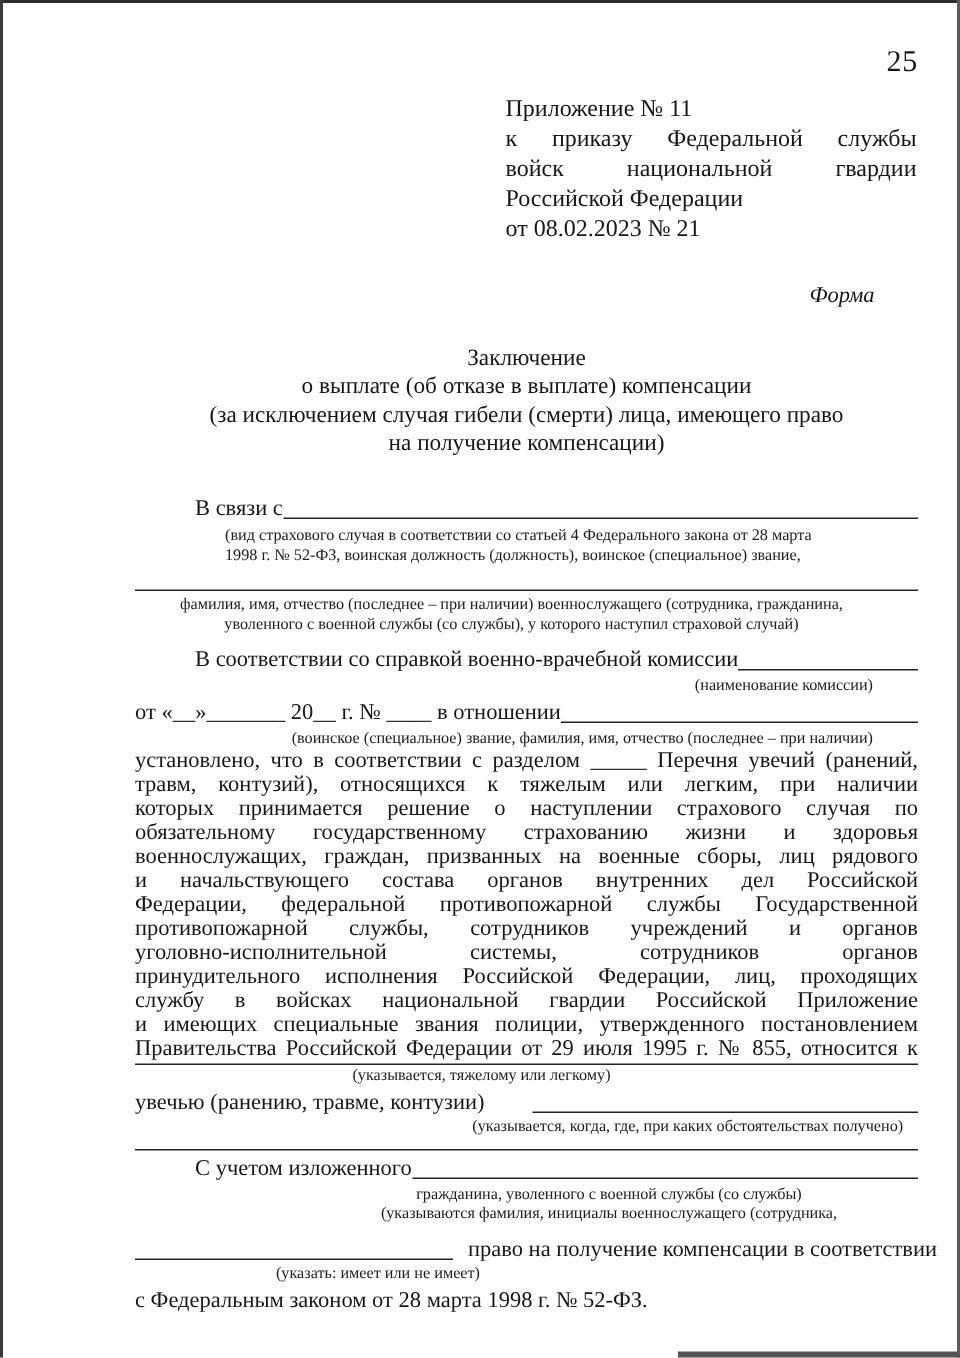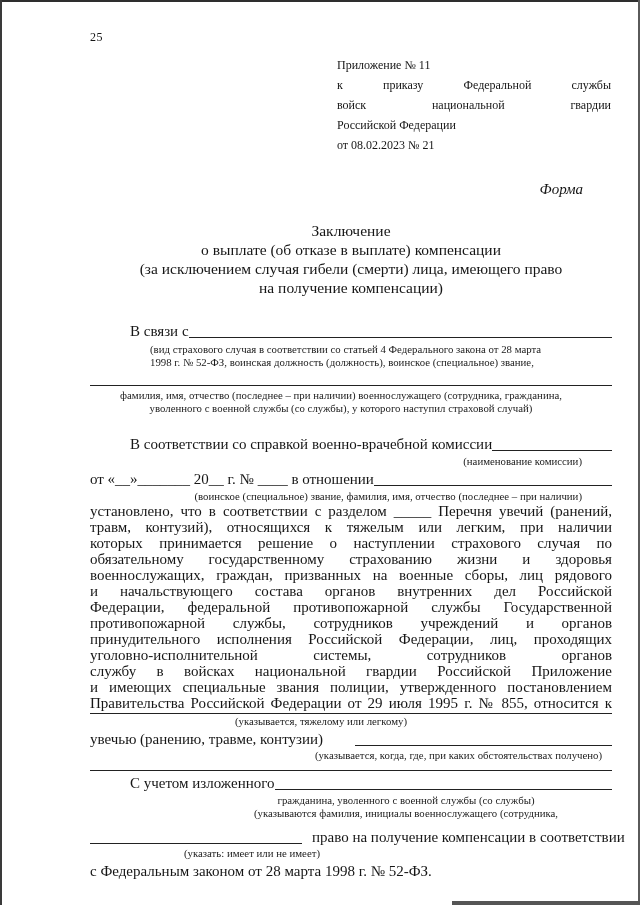--- a/index.html
+++ b/index.html
@@ -6,41 +6,41 @@
   body {
     width:640px; height:905px;
     background:#ffffff;
     font-family:"Liberation Serif", serif;
     color:#161616;
     position:relative;
     overflow:hidden;
   }
   .content { position:absolute; left:90px; top:0; width:522px; }
 
-  .page-num { padding-top:30px; text-align:left; font-size:12px; letter-spacing:.5px; }
+  .page-num { padding-top:30px; text-align:right; font-size:20px; letter-spacing:.5px; }
 
-  .appendix { margin-top:10px; margin-left:247px; width:274px; font-size:12px; line-height:20px; }
+  .appendix { margin-top:10px; margin-left:247px; width:274px; font-size:16px; line-height:20px; }
   .appendix .jl { text-align:justify; text-align-last:justify; }
 
   .forma { margin-top:26px; font-size:15px; font-style:italic; text-align:right; padding-right:29px; }
 
   .title { margin-top:23px; text-align:center; font-size:15.5px; line-height:19px; }
 
   .row { font-size:15px; line-height:19px; }
   .brow { display:flex; }
   .brow .lead { white-space:nowrap; }
   .brow .fill { flex:1 1 auto; border-bottom:1px solid #222; margin-bottom:3px; }
   .indent { padding-left:40px; }
 
   .cap { font-size:10.8px; line-height:13px; color:#1b1b1b; }
   .svyazi-caps { margin-top:2px; margin-left:60px; }
   .uline { border-bottom:1px solid #222; height:0; }
   .ul-1 { margin-top:16px; }
   .fio-caps { margin-top:3px; text-align:center; padding-right:20px; }
-  .spravka-row { margin-top:20px; }
+  .spravka-row { margin-top:8px; }
   .cap-right { text-align:right; padding-right:30px; margin-top:1px; }
   .otn-row { margin-top:2px; }
   .para { font-size:15px; }
   .para .jline { line-height:16px; text-align:justify; text-align-last:justify; }
   .ul-2 { margin-top:2px; }
   .tyazh-cap { text-align:center; padding-right:60px; margin-top:1px; }
   .uvechyu-row { margin-top:2px;gap:32px; }
   .uvechyu-cap { margin-left:215px; text-align:center; }
   .ul-3 { margin-top:8px; }
   .uchetom-row { margin-top:3px; }
@@ -116,22 +116,22 @@
 
     <div class="para">
       <div class="jline">установлено, что в соответствии с разделом _____ Перечня увечий (ранений,</div>
       <div class="jline">травм, контузий), относящихся к тяжелым или легким, при наличии</div>
       <div class="jline">которых принимается решение о наступлении страхового случая по</div>
       <div class="jline">обязательному государственному страхованию жизни и здоровья</div>
       <div class="jline">военнослужащих, граждан, призванных на военные сборы, лиц рядового</div>
       <div class="jline">и начальствующего состава органов внутренних дел Российской</div>
       <div class="jline">Федерации, федеральной противопожарной службы Государственной</div>
       <div class="jline">противопожарной службы, сотрудников учреждений и органов</div>
+      <div class="jline">уголовно-исполнительной системы, сотрудников органов</div>
       <div class="jline">принудительного исполнения Российской Федерации, лиц, проходящих</div>
-      <div class="jline">уголовно-исполнительной системы, сотрудников органов</div>
       <div class="jline">службу в войсках национальной гвардии Российской Приложение</div>
       <div class="jline">и имеющих специальные звания полиции, утвержденного постановлением</div>
       <div class="jline">Правительства Российской Федерации от 29 июля 1995 г. № 855, относится к</div>
     </div>
 
     <div class="uline ul-2"></div>
     <div class="cap tyazh-cap">(указывается, тяжелому или легкому)</div>
 
     <div class="row brow uvechyu-row">
       <span class="lead">увечью (ранению, травме, контузии)</span>

